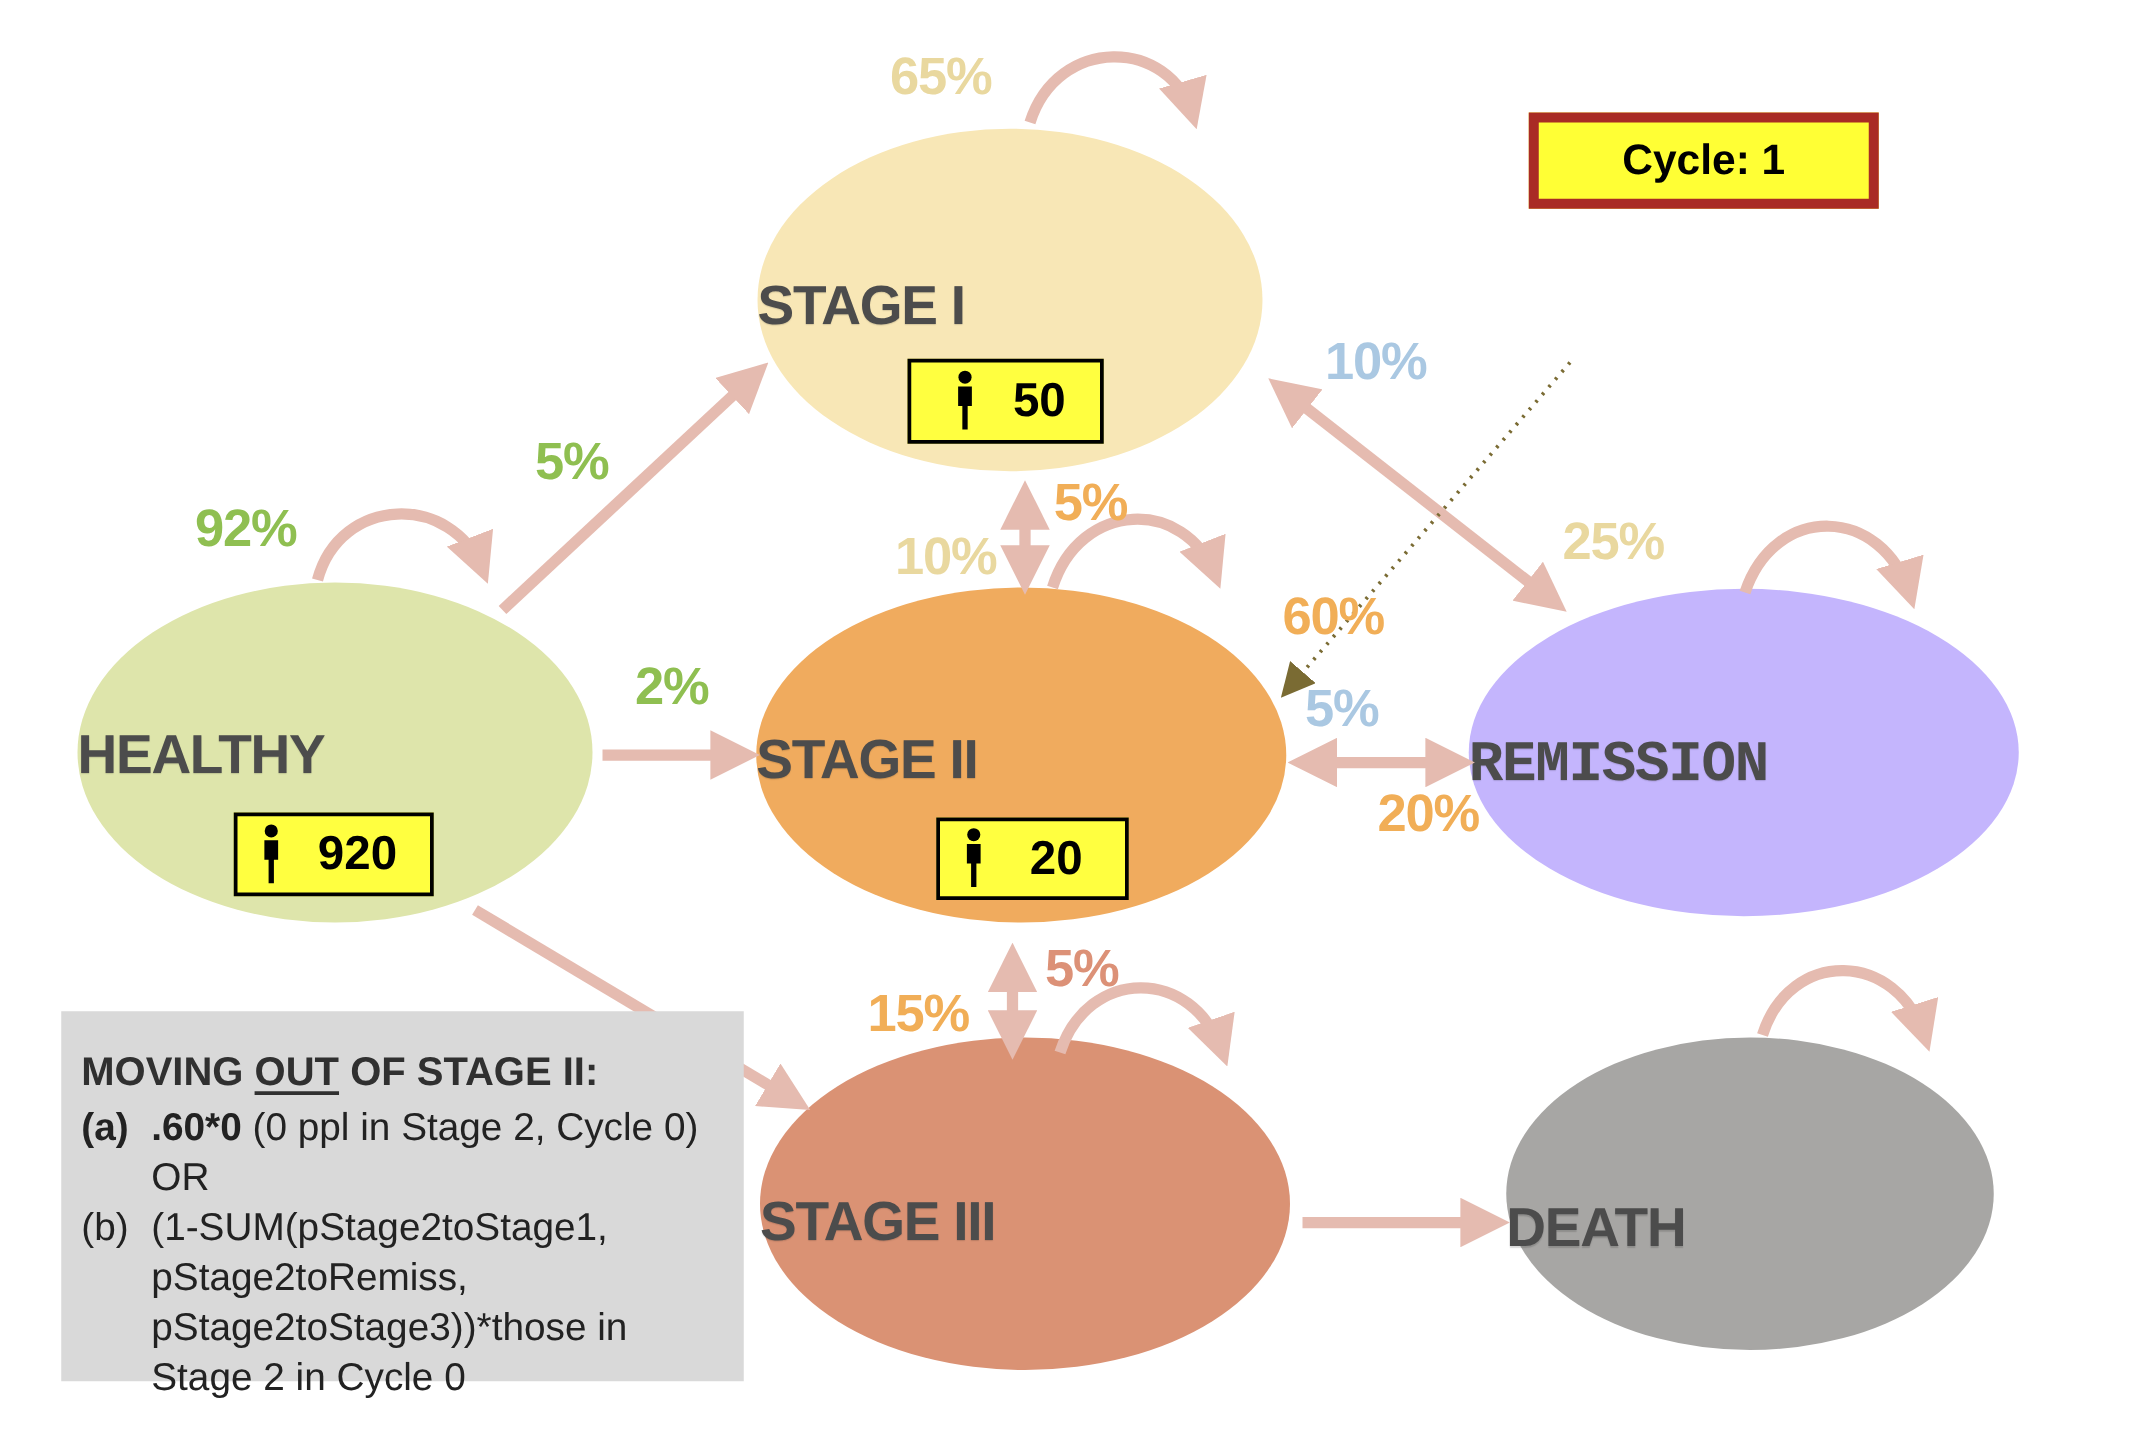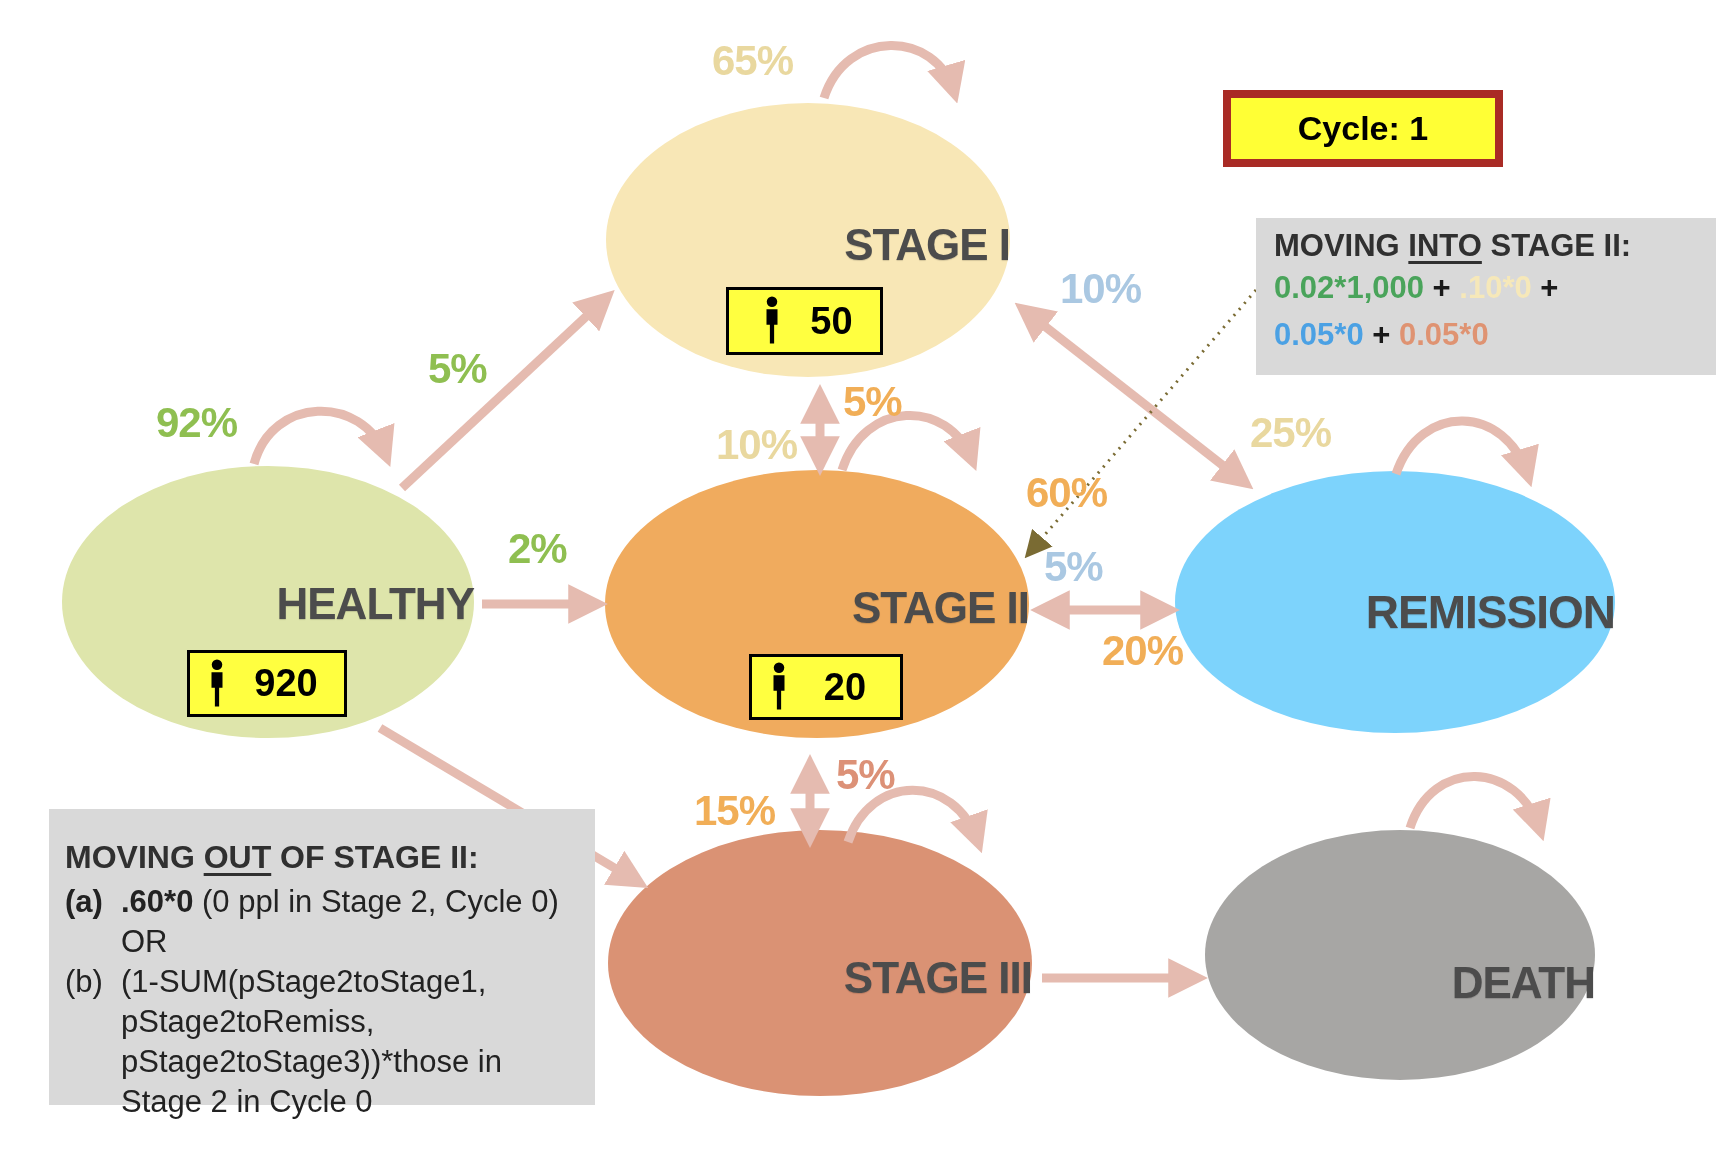--- a/index.html
+++ b/index.html
@@ -1,21 +1,21 @@
 <!DOCTYPE html>
 <html><head>
 <meta charset="utf-8">
 <style>
   html,body{margin:0;padding:0;background:#fff;}
   #canvas{position:relative;width:1722px;height:1154px;background:#ffffff;overflow:hidden;
           font-family:"Liberation Sans",sans-serif;}
   svg.overlay{position:absolute;left:0;top:0;width:1722px;height:1154px;pointer-events:none;}
 
   .ellipse{position:absolute;border-radius:50%;}
-  .state-title{position:absolute;width:100%;text-align:right;font-weight:bold;
+  .state-title{position:absolute;width:100%;text-align:left;font-weight:bold;
                color:#4c4c4c;font-size:44px;letter-spacing:-1px;line-height:50px;
                text-shadow:0 1px 1px rgba(0,0,0,0.15);}
 
   .count-box{position:absolute;background:#ffff40;border:3px solid #000;
              display:flex;align-items:center;box-sizing:border-box;padding:4px 8px;}
   .count-box .num{flex:1;text-align:center;font-weight:bold;font-size:38px;color:#000;
                   padding-left:6px;}
   .person{width:26px;height:50px;flex:none;margin-left:6px;}
 
   .pct{position:absolute;font-weight:bold;font-size:42px;line-height:1;letter-spacing:-1px;}
@@ -57,21 +57,21 @@
   </div>
 
   <div class="ellipse" style="left:605px;top:470px;width:424px;height:268px;background:#f0ab5e;">
     <div class="state-title" style="top:113px;">STAGE II</div>
   </div>
 
   <div class="ellipse" style="left:62px;top:466px;width:412px;height:272px;background:#dee5ab;">
     <div class="state-title" style="top:113px;">HEALTHY</div>
   </div>
 
-  <div class="ellipse" style="left:1175px;top:471px;width:440px;height:262px;background:#7dd3fc;">
+  <div class="ellipse" style="left:1175px;top:471px;width:440px;height:262px;background:#c4b5fd;font-family:Liberation Mono, monospace;">
     <div class="state-title" style="top:116px;font-size:46px;">REMISSION</div>
   </div>
 
   <div class="ellipse" style="left:608px;top:830px;width:424px;height:266px;background:#da9274;">
     <div class="state-title" style="top:123px;">STAGE III</div>
   </div>
 
   <div class="ellipse" style="left:1205px;top:830px;width:390px;height:250px;background:#a7a6a4;text-decoration:underline;">
     <div class="state-title" style="top:128px;">DEATH</div>
   </div>
@@ -143,25 +143,20 @@
   <div class="pct c-pale" style="left:1250px;top:412px;">25%</div>
   <div class="pct c-blue" style="left:1044px;top:546px;">5%</div>
   <div class="pct c-orange" style="left:1102px;top:630px;">20%</div>
   <div class="pct c-orange" style="left:694px;top:790px;">15%</div>
   <div class="pct c-salmon" style="left:836px;top:754px;">5%</div>
 
   <div class="cycle-box">
     <span>Cycle: 1</span>
   </div>
 
-  <div id="into-box" class="info-box">
-    <div class="info-title"><span>MOVING </span><span class="und">INTO</span><span> STAGE II:</span></div>
-    <div class="formula"><span class="f-green">0.02*1,000</span><span class="f-dark"> + </span><span class="f-pale">.10*0</span><span class="f-dark"> +</span></div>
-    <div class="formula"><span class="f-blue">0.05*0</span><span class="f-dark"> + </span><span class="f-salmon">0.05*0</span></div>
-  </div>
 
   <div id="out-box" class="info-box">
     <div class="info-title"><span>MOVING </span><span class="und">OUT</span><span> OF STAGE II:</span></div>
     <div class="row">
       <div class="lab b">(a)</div>
       <div class="txt"><span class="bold">.60*0</span><span> (0 ppl in Stage 2, Cycle 0)</span></div>
     </div>
     <div class="row">
       <div class="lab"></div>
       <div class="txt">OR</div>

